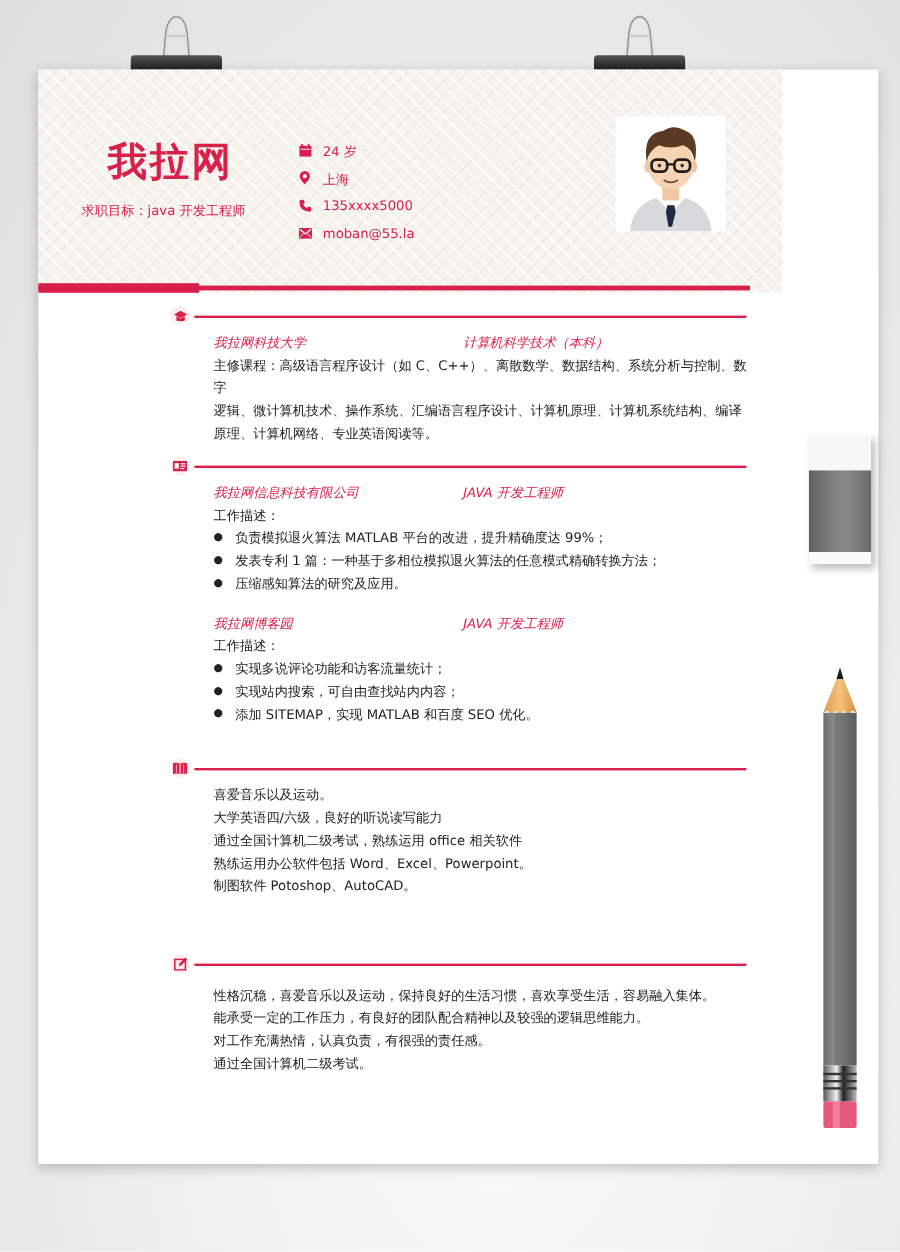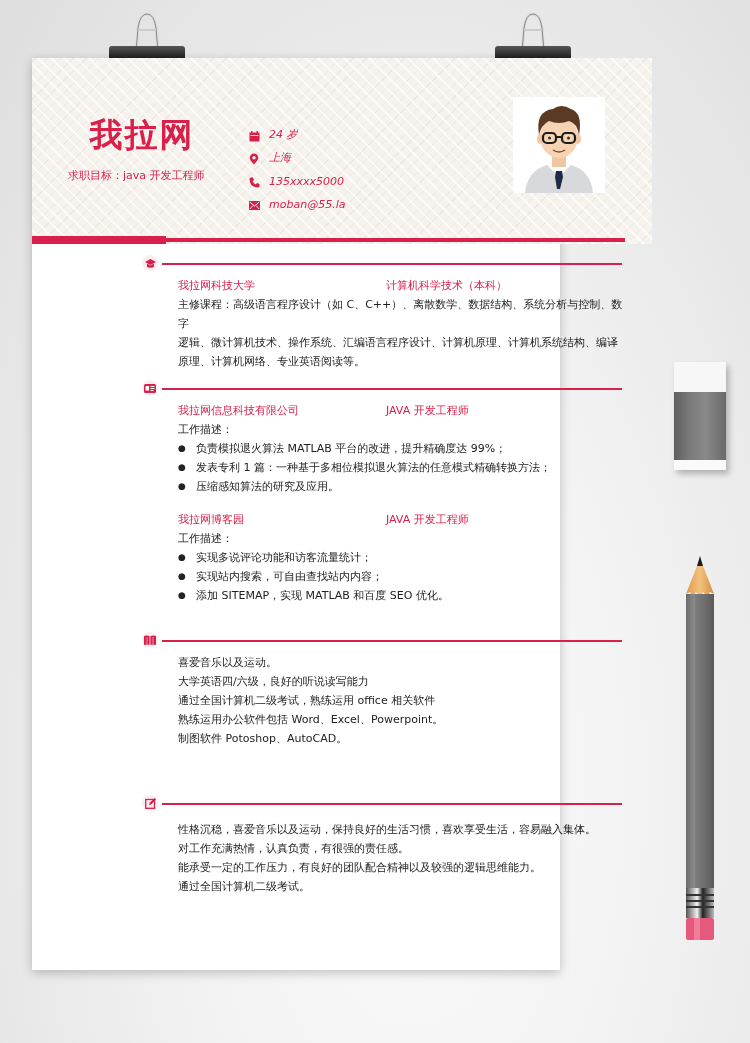--- a/index.html
+++ b/index.html
@@ -4,58 +4,58 @@
 <style>
   * { box-sizing: border-box; margin: 0; padding: 0; }
   html, body { width: 750px; height: 1043px; overflow: hidden; }
   body {
     position: relative;
     font-family: "DejaVu Sans", "Liberation Sans", sans-serif;
     background: radial-gradient(ellipse at 55% 75%, #fcfcfc 0%, #f1f1f1 45%, #dedede 100%);
     color: #333;
   }
   .paper {
-    position: absolute; left: 32px; top: 58px; width: 528px; height: 912px;
+    position: absolute; left: 32px; top: 58px; width: 700px; height: 912px;
     background: #fff;
     box-shadow: 0 3px 10px rgba(0,0,0,0.22);
   }
   .header-band {
     position: absolute; left: 0; top: 0; width: 620px; height: 186px;
     background-color: #f6f3ee;
     background-image:
       repeating-linear-gradient(45deg, rgba(255,255,255,0.7) 0 2px, transparent 2px 9px),
       repeating-linear-gradient(-45deg, rgba(230,222,210,0.55) 0 1px, transparent 1px 9px);
   }
   .name {
     position: absolute; left: 50px; top: 55px; width: 120px;
     font-size: 33px; font-weight: bold; color: #d9204b; letter-spacing: 2px; text-align: center;
   }
   .objective {
     position: absolute; left: 36px; top: 110px;
     font-size: 11px; color: #d9204b;
   }
   .contacts { position: absolute; left: 216px; top: 61px; }
-  .contact-row { display: flex; align-items: flex-end; height: 23px; font-style: italic; }
+  .contact-row { display: flex; align-items: flex-start; height: 23px; }
   .contact-row .ic { width: 12px; height: 12px; margin-right: 9px; display: inline-flex; align-items: center; justify-content: center; }
   .contact-row .tx { font-size: 11px; color: #d9204b; }
   .photo {
     position: absolute; left: 481px; top: 39px; width: 92px; height: 96px; background: #fff;
   }
   .red-bar-long { position: absolute; left: 0; top: 180px; width: 593px; height: 4px; background: #d9204b; }
   .red-bar-short { position: absolute; left: 0; top: 178px; width: 134px; height: 8px; background: #d9204b; }
 
   .section { position: absolute; left: 110px; width: 480px; }
   .sec-head { position: relative; height: 14px; }
   .sec-icon {
     position: absolute; left: 0; top: -2px; width: 16px; height: 16px; border-radius: 50%;
     background: #fbeef0; display: flex; align-items: center; justify-content: center;
   }
   .sec-line { position: absolute; left: 20px; right: 0; top: 6px; height: 2px; background: #d9204b; }
   .body { position: absolute; left: 36px; width: 450px; font-size: 11px; line-height: 19px; color: #222; }
-  .row2 { display: flex; color: #d9204b; }
+  .row2 { display: flex; color: #d9204b; font-style: italic; }
   .row2 .c1 { width: 208px; }
   .bul { display: flex; }
   .bul .dot { width: 18px; font-size: 9px; }
 
   .clip { position: absolute; }
   .eraser { position: absolute; left: 674px; top: 362px; width: 52px; height: 108px; box-shadow: 3px 4px 6px rgba(0,0,0,0.25); }
   .pencil { position: absolute; left: 686px; top: 556px; width: 28px; height: 386px; }
 </style>
 </head>
 <body>
@@ -254,22 +254,22 @@
       <span class="sec-icon">
         <svg width="11" height="11" viewBox="0 0 11 11">
             <rect x="0.7" y="1.5" width="8.8" height="8.8" fill="none" stroke="#d9204b" stroke-width="1.3"></rect>
             <path d="M4 7 L4.5 5 L9.5 0 L11 1.5 L6 6.5 Z" fill="#d9204b"></path>
           </svg>
       </span>
       <span class="sec-line"></span>
     </div>
     <div class="body" style="top:23px;">
       <div>性格沉稳，喜爱音乐以及运动，保持良好的生活习惯，喜欢享受生活，容易融入集体。</div>
+      <div>能承受一定的工作压力，有良好的团队配合精神以及较强的逻辑思维能力。</div>
       <div>对工作充满热情，认真负责，有很强的责任感。</div>
-      <div>能承受一定的工作压力，有良好的团队配合精神以及较强的逻辑思维能力。</div>
       <div>通过全国计算机二级考试。</div>
     </div>
   </div>
 </div>
 
 <svg class="eraser" width="52" height="108" viewBox="0 0 52 108">
   <defs>
     <linearGradient id="eg" x1="0" y1="0" x2="1" y2="0">
       <stop offset="0" stop-color="#5e5e5e"></stop>
         <stop offset="0.3" stop-color="#7a7a7a"></stop>

